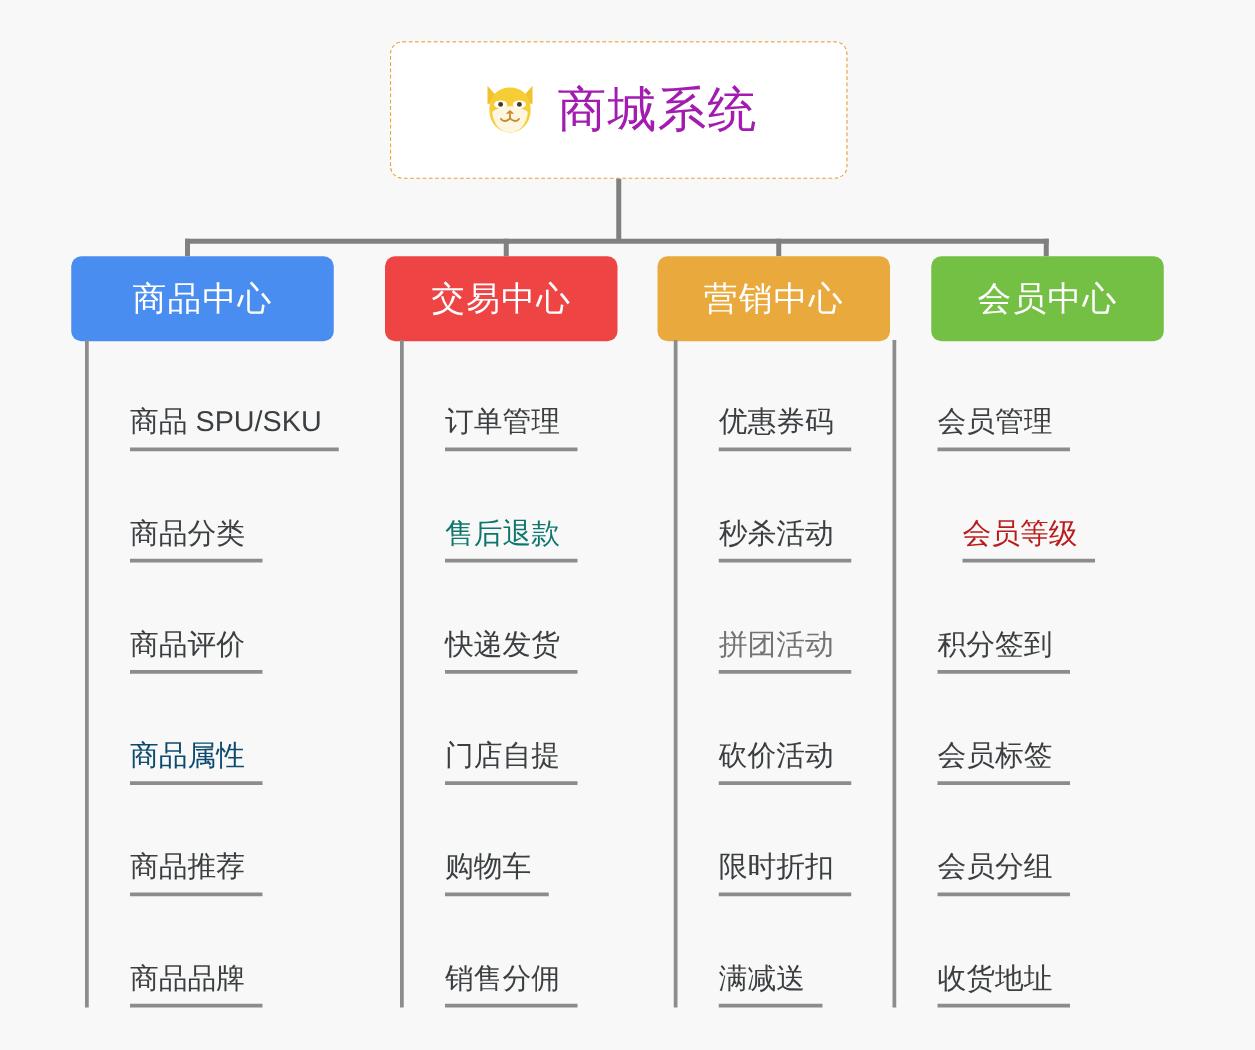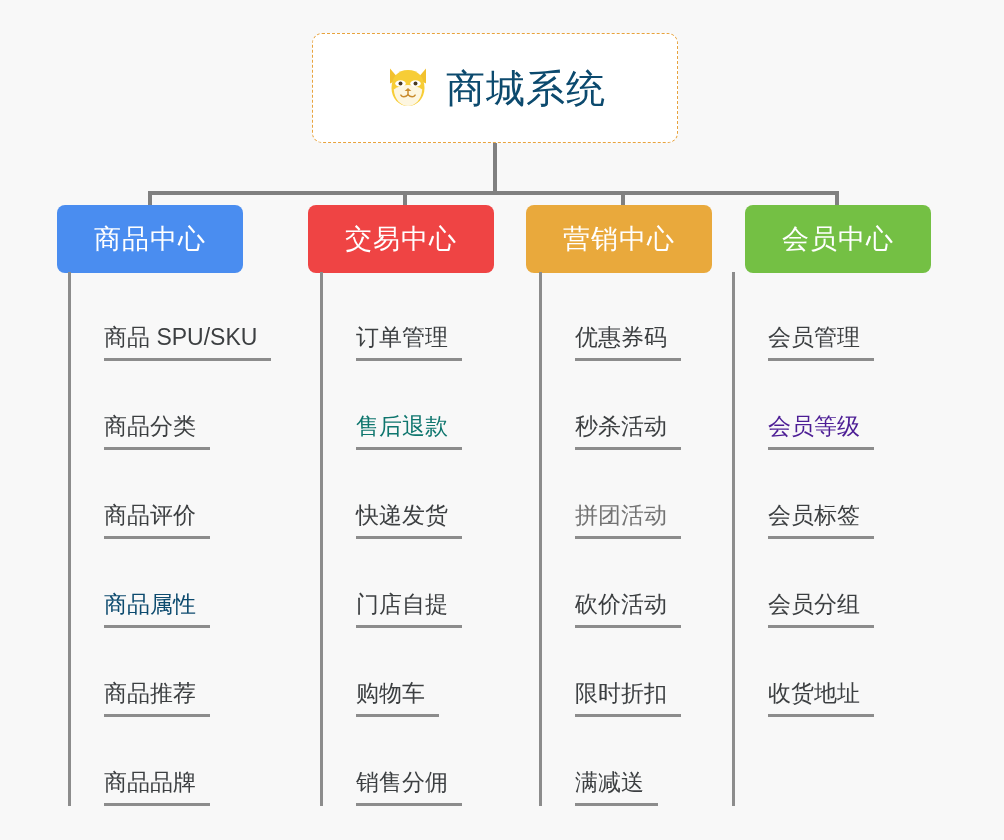--- a/index.html
+++ b/index.html
@@ -38,21 +38,21 @@
   #root-icon {
     width: 48px;
     height: 48px;
     flex: 0 0 48px;
     display: block;
   }
 
   #root-title {
     font-size: 39px;
     line-height: 1;
-    color: #0c4a6e;
+    color: #a21caf;
     white-space: nowrap;
     letter-spacing: 1px;
   }
 
   
   .conn {
     position: absolute;
     background: #808080;
   }
   .conn-v { width: 4px; }
@@ -131,21 +131,21 @@
   <div class="conn conn-v" style="left:493px; top:143px; height:50px;"></div>
 
   <div class="conn conn-h" style="left:148px; top:191px; width:691px;"></div>
 
   <div class="conn conn-v" style="left:148px; top:191px; height:14px;"></div>
   <div class="conn conn-v" style="left:403px; top:191px; height:14px;"></div>
   <div class="conn conn-v" style="left:621px; top:191px; height:14px;"></div>
   <div class="conn conn-v" style="left:835px; top:191px; height:14px;"></div>
 
   <div id="generated">
-      <div class="cat-header" style="left: 57px; top: 205px; width: 186px; background: rgb(74, 141, 240);">
+      <div class="cat-header" style="left: 57px; top: 205px; width: 210px; background: rgb(74, 141, 240);">
         <span>商品中心</span>
       </div>
       <div class="leaf-col" style="left: 68px;">
         <div class="spine" style="height: 534px; background: rgb(140, 140, 140);"></div>
         <div class="leaf-item">
           <span class="leaf-label" style="border-bottom-color: rgb(140, 140, 140); color: rgb(60, 63, 65);">商品 SPU/SKU</span>
         </div>
         <div class="leaf-item">
           <span class="leaf-label" style="border-bottom-color: rgb(140, 140, 140); color: rgb(60, 63, 65);">商品分类</span>
         </div>
@@ -206,27 +206,30 @@
         <div class="leaf-item">
           <span class="leaf-label" style="border-bottom-color: rgb(140, 140, 140); color: rgb(60, 63, 65);">限时折扣</span>
         </div>
         <div class="leaf-item">
           <span class="leaf-label" style="border-bottom-color: rgb(140, 140, 140); color: rgb(60, 63, 65);">满减送</span>
         </div>
       </div>
       <div class="cat-header" style="left: 745px; top: 205px; width: 186px; background: rgb(116, 192, 68);">
         <span>会员中心</span>
       </div>
-      <div class="leaf-col" style="left: 732px;">
+      <div class="leaf-col" style="left: 714px;">
         <div class="spine" style="height: 534px; background: rgb(140, 140, 140);"></div>
         <div class="leaf-item">
           <span class="leaf-label" style="border-bottom-color: rgb(140, 140, 140); color: rgb(60, 63, 65);">会员管理</span>
         </div>
         <div class="leaf-item">
-          <span class="leaf-label" style="border-bottom-color: rgb(140, 140, 140); color: #4c1d95;">会员等级</span>
+          <span class="leaf-label" style="border-bottom-color: rgb(140, 140, 140); color: #b91c1c; margin-left: 20px;">会员等级</span>
+        </div>
+        <div class="leaf-item">
+          <span class="leaf-label" style="border-bottom-color: rgb(140, 140, 140); color: rgb(60, 63, 65);">积分签到</span>
         </div>
         <div class="leaf-item">
           <span class="leaf-label" style="border-bottom-color: rgb(140, 140, 140); color: rgb(60, 63, 65);">会员标签</span>
         </div>
         <div class="leaf-item">
           <span class="leaf-label" style="border-bottom-color: rgb(140, 140, 140); color: rgb(60, 63, 65);">会员分组</span>
         </div>
         <div class="leaf-item">
           <span class="leaf-label" style="border-bottom-color: rgb(140, 140, 140); color: rgb(60, 63, 65);">收货地址</span>
         </div>

